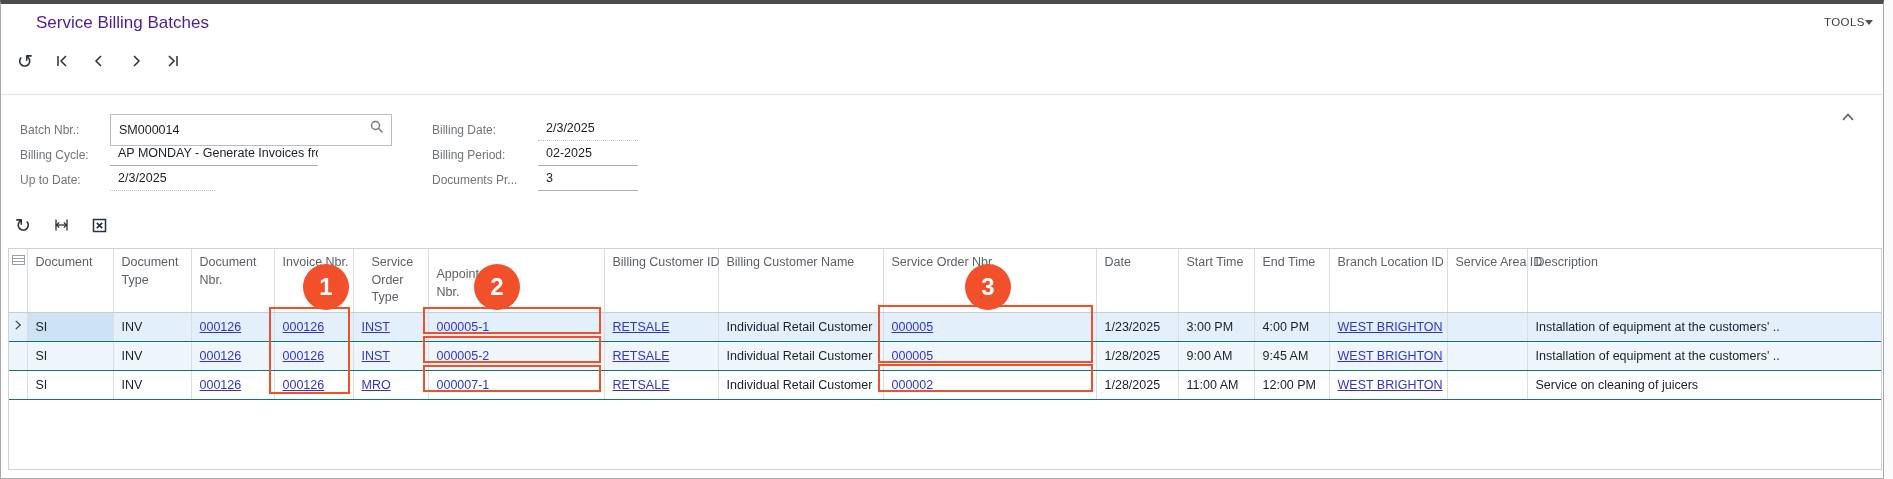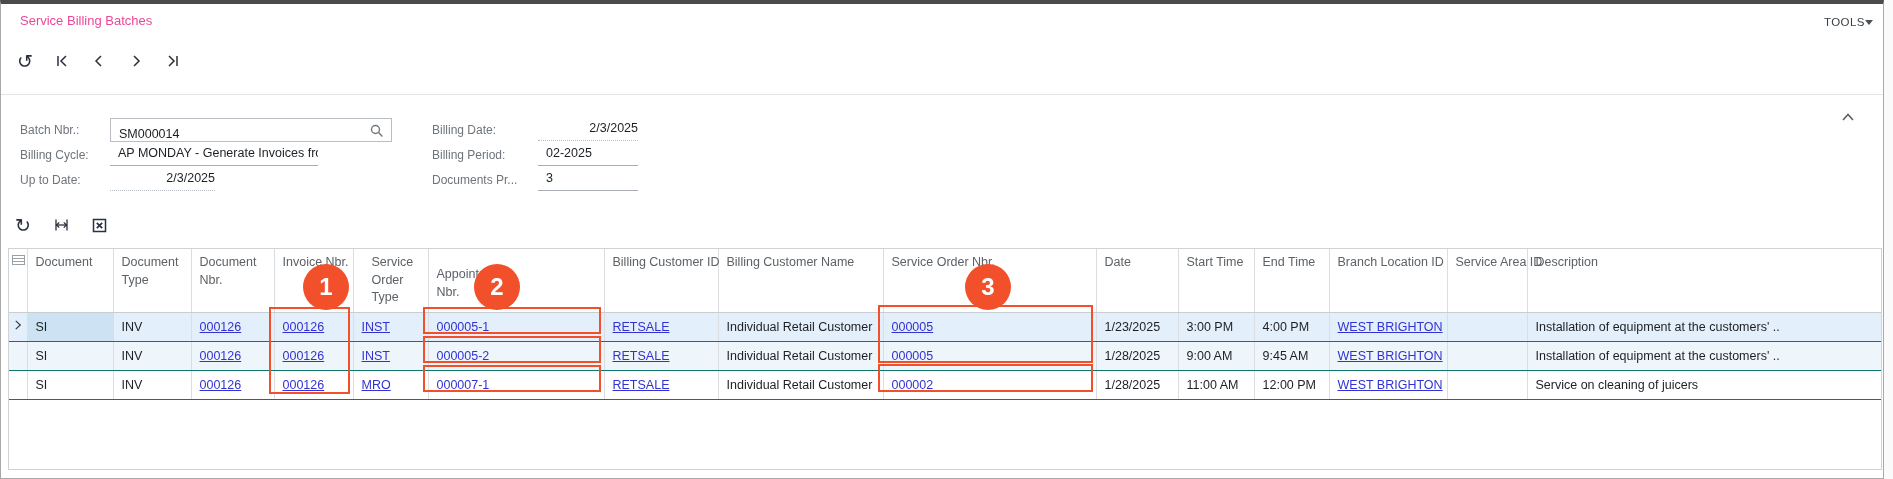--- a/index.html
+++ b/index.html
@@ -13,35 +13,35 @@
   *{box-sizing:border-box;}
   html,body{margin:0;padding:0;}
   body{
     width:1893px;height:479px;position:relative;overflow:hidden;
     background:#fafafa;
     font-family:"Liberation Sans","DejaVu Sans",sans-serif;
     color:var(--ink);
   }
   .window{position:absolute;left:0;top:0;width:1884px;height:479px;background:#fff;}
   .frame{position:absolute;left:0;top:0;width:1884px;height:479px;border:1px solid #a9a9a9;border-top:4px solid #4b4b4b;pointer-events:none;z-index:60;}
-  .page-title{position:absolute;left:20px;top:13px;font-size:13px;font-weight:400;color:#ec4899;}
+  .page-title{position:absolute;left:36px;top:13px;font-size:17px;font-weight:400;color:#4c1d95;}
   .tools-btn{position:absolute;left:1824px;top:16px;font-size:11.5px;letter-spacing:.4px;color:#3a4045;display:flex;align-items:center;cursor:pointer;}
   .caret-down{width:0;height:0;border-left:4.5px solid transparent;border-right:4.5px solid transparent;border-top:5px solid #4a5157;}
   .nav-toolbar{position:absolute;left:14px;top:50px;display:flex;gap:15px;}
   .icon-btn{width:22px;height:22px;display:flex;align-items:center;justify-content:center;cursor:pointer;color:var(--icon);}
   .icon-btn svg{stroke:var(--icon);fill:none;}
   .glyph-icon{font-family:"DejaVu Sans",sans-serif;font-size:19px;line-height:1;color:var(--icon);}
   .form-sep{position:absolute;left:1px;top:94px;width:1882px;height:0;border-top:1px solid #e4e4e4;}
   .frow{position:absolute;height:24px;display:flex;align-items:center;}
   .flabel{position:absolute;left:20px;width:88px;font-size:12px;color:var(--label);}
   .flabel2{position:absolute;left:432px;width:102px;font-size:12px;color:var(--label);}
-  .lookup-field{position:absolute;left:110px;width:282px;height:24px;border:1px solid #b9bec4;background:#fff;display:flex;align-items:flex-end;padding:0 26px 0 8px;font-size:12.5px;}
+  .lookup-field{position:absolute;left:110px;width:282px;height:32px;border:1px solid #b9bec4;background:#fff;display:flex;align-items:center;padding:0 26px 0 8px;font-size:12.5px;}
   .lookup-field .search{position:absolute;right:6px;top:4px;}
   .uline-field{position:absolute;left:110px;height:22px;display:flex;align-items:flex-start;padding:2px 0 0 8px;font-size:12.5px;border-bottom:1px solid #a8aeb3;overflow:hidden;white-space:nowrap;}
-  .uline-field.dotted{border-bottom:1px dotted #b7bdc2;justify-content:flex-end;}
+  .uline-field.dotted{border-bottom:1px dotted #b7bdc2;}
   .uline2{left:538px;width:100px;}
   .w208{width:208px;} .w105{width:105px;}
   .collapse-btn{position:absolute;left:1840px;top:110px;width:18px;height:16px;cursor:pointer;}
   .grid-toolbar{position:absolute;left:12px;top:214px;display:flex;gap:16px;align-items:center;}
   .xl-icon svg{stroke:#273142;}
   
   .grid-wrap{position:absolute;left:8px;top:248px;width:1874px;height:222px;border:1px solid #cfd3d6;background:#fff;overflow:hidden;}
   table.grid{border-collapse:collapse;table-layout:fixed;width:1873px;font-size:12.5px;}
   table.grid th{font-weight:400;color:#5c6267;text-align:left;vertical-align:top;padding:5px 8px;height:56px;border-bottom:1px solid #c9ced2;border-right:1px solid var(--gridline);line-height:1.4;}
   table.grid th span{display:inline-block;white-space:nowrap;}

